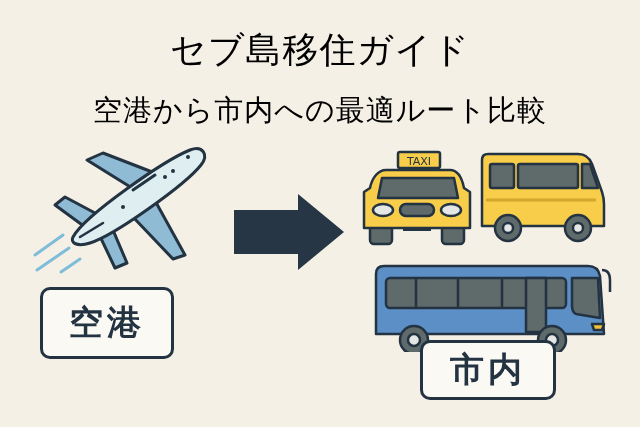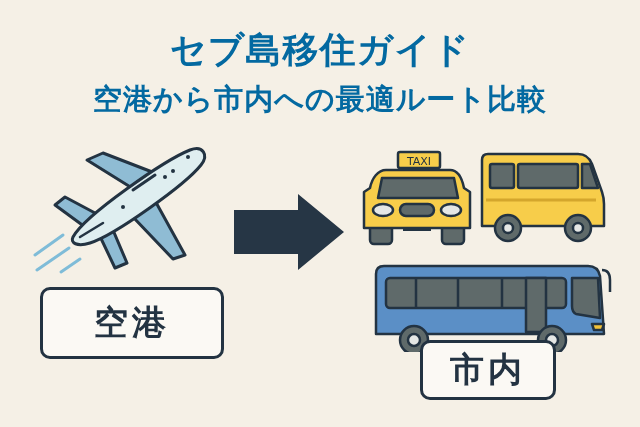--- a/index.html
+++ b/index.html
@@ -1,23 +1,23 @@
 <!DOCTYPE html>
 <html><head>
   <meta charset="utf-8">
   <style>
     html, body { margin:0; padding:0; }
     body { width:640px; height:427px; background:#f5f0e6; position:relative; overflow:hidden;
       font-family: "DejaVu Sans", sans-serif; color:#223140; }
-    .title { position:absolute; left:0; width:640px; text-align:center; font-weight:bold; color:#0369a1; }
+    .title { position:absolute; left:0; width:640px; text-align:center; font-weight:normal; color:#000000; }
     .t1 { top:26px; font-size:36px; letter-spacing:1px; }
-    .t2 { top:80px; font-size:29px; letter-spacing:1px; }
+    .t2 { top:91px; font-size:29px; letter-spacing:1px; }
     .label { position:absolute; background:#fbf9f4; border:3px solid #233342; border-radius:10px;
       display:flex; align-items:center; justify-content:center; font-size:34px; font-weight:bold; color:#233342; box-sizing:border-box; letter-spacing:4px; }
-    .lbl-airport { left:40px; top:287px; width:184px; height:72px; }
+    .lbl-airport { left:40px; top:287px; width:134px; height:72px; }
     .lbl-city { left:420px; top:340px; width:136px; height:60px; }
     svg { position:absolute; }
   </style>
 </head>
 <body>
 
 <div class="title t1">セブ島移住ガイド</div>
 <div class="title t2">空港から市内への最適ルート比較</div>
 
 <svg style="left:25px;top:135px" width="190" height="140" viewBox="0 0 190 140">

